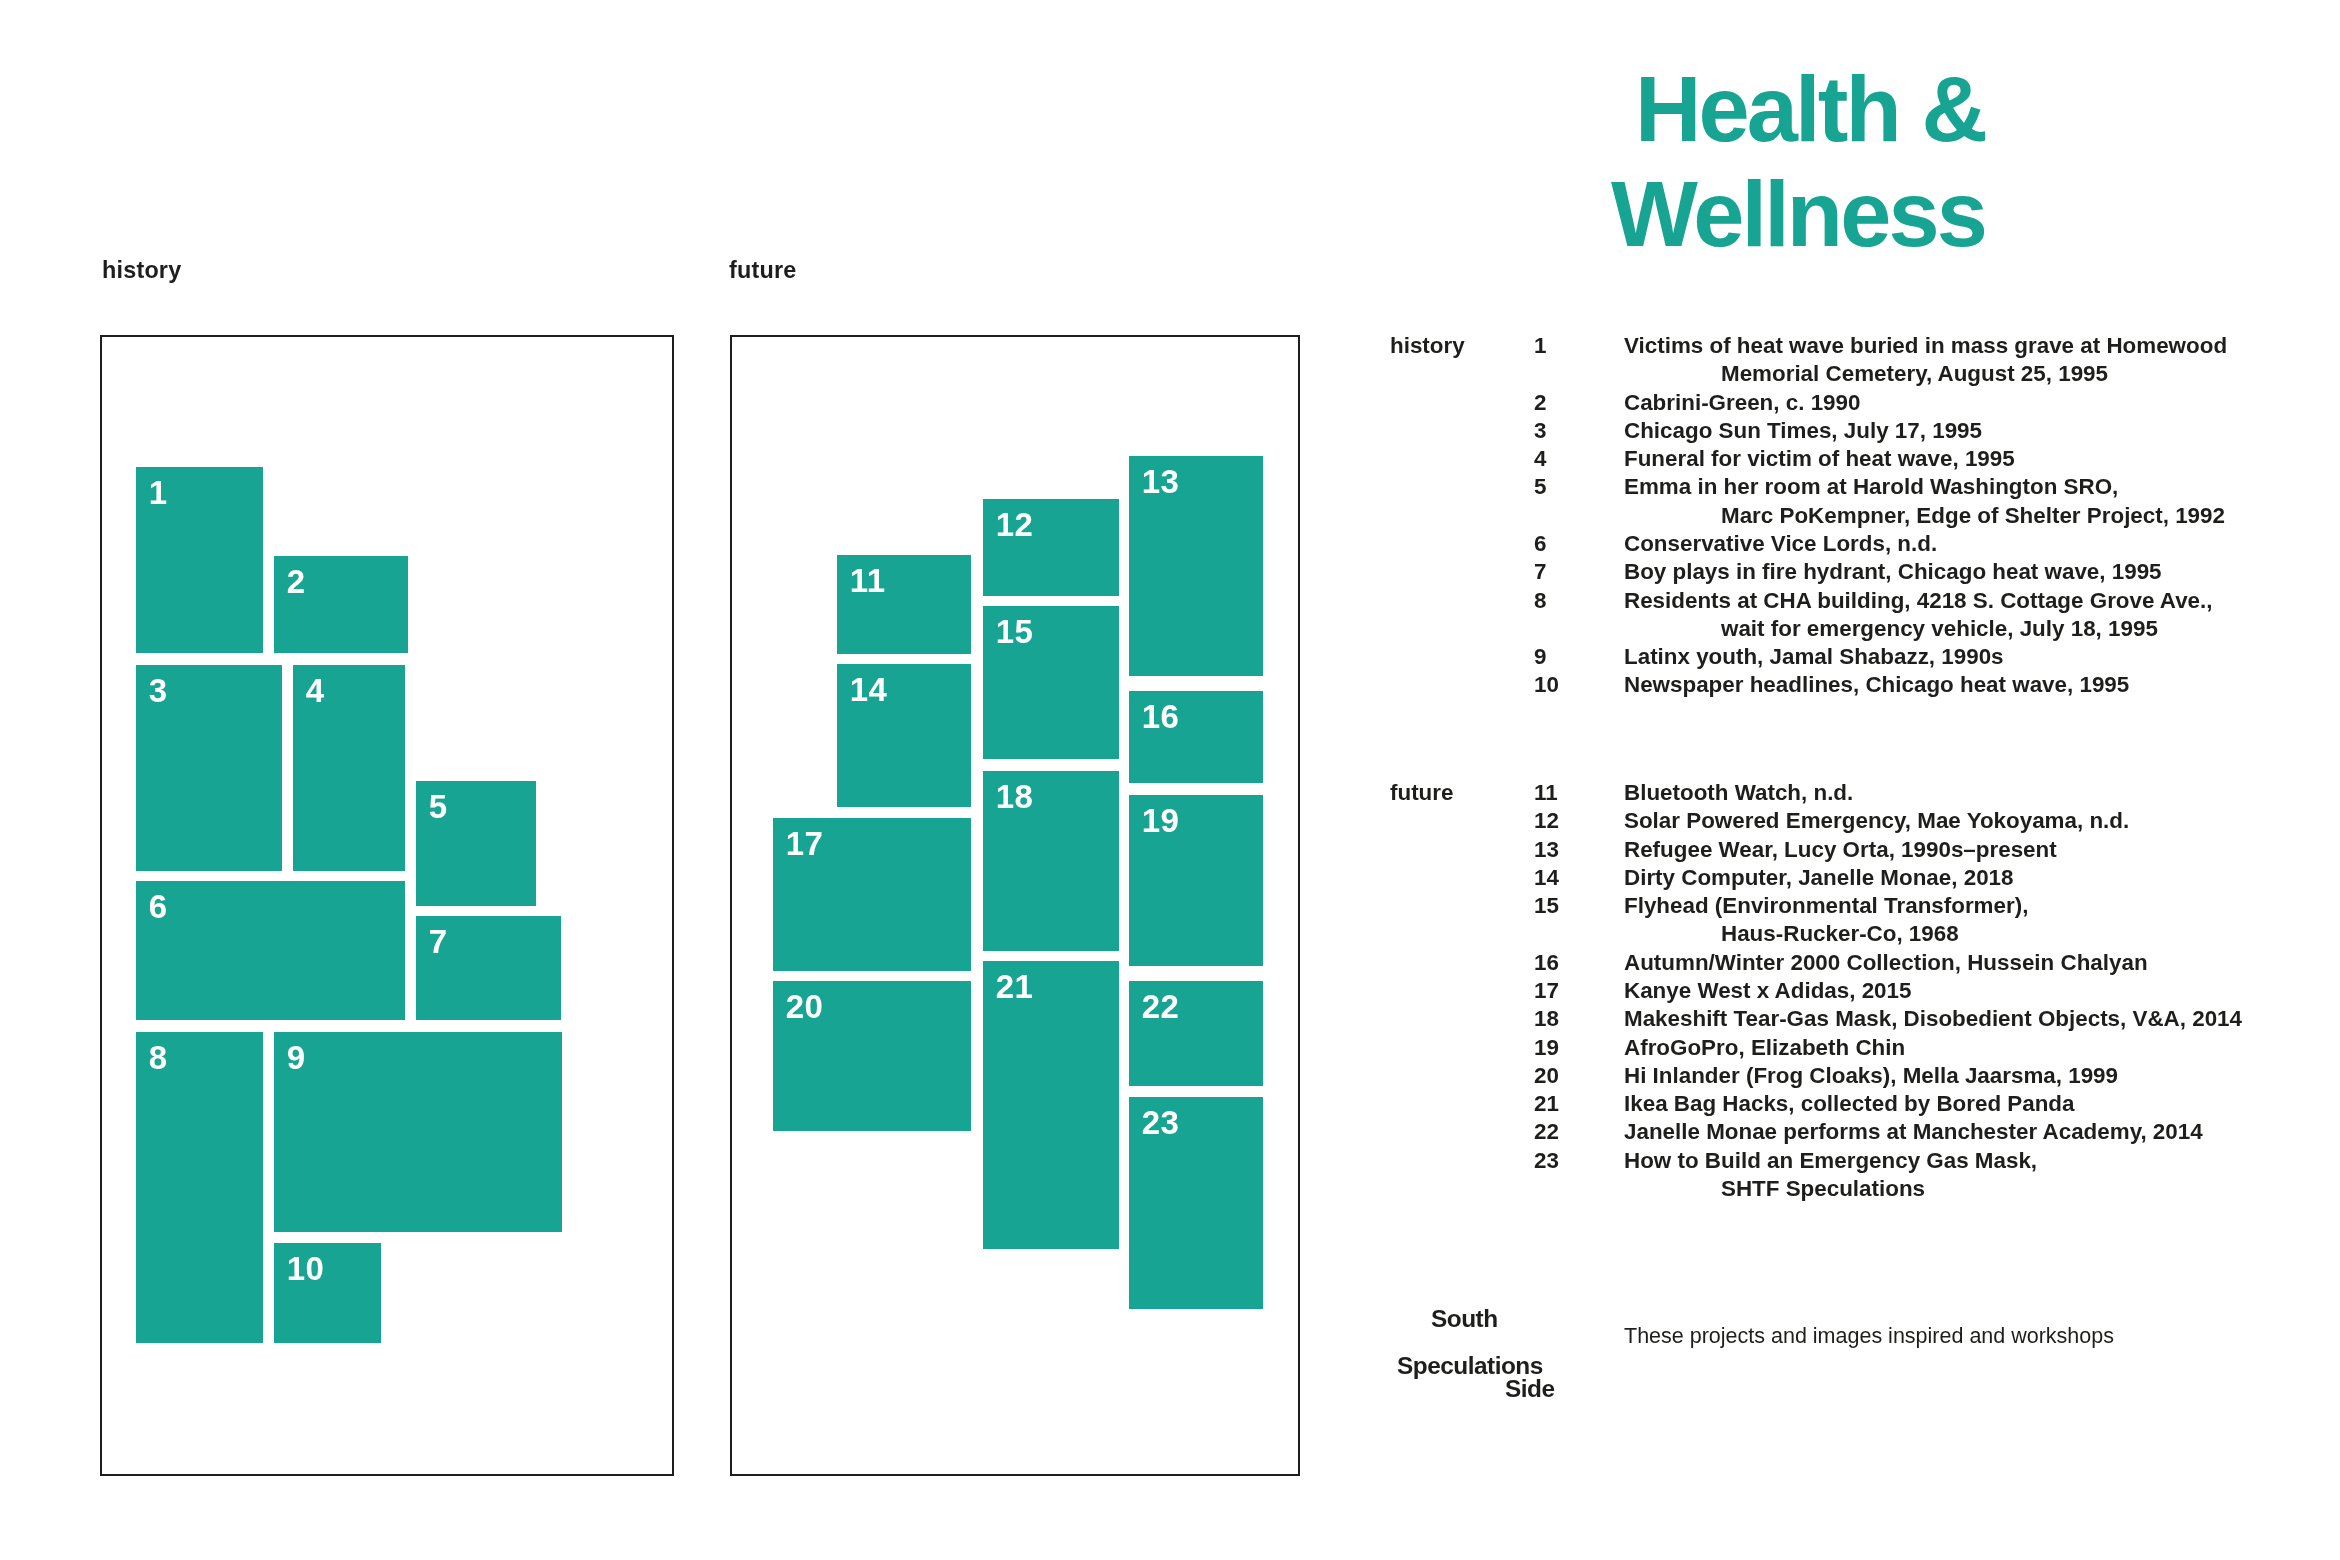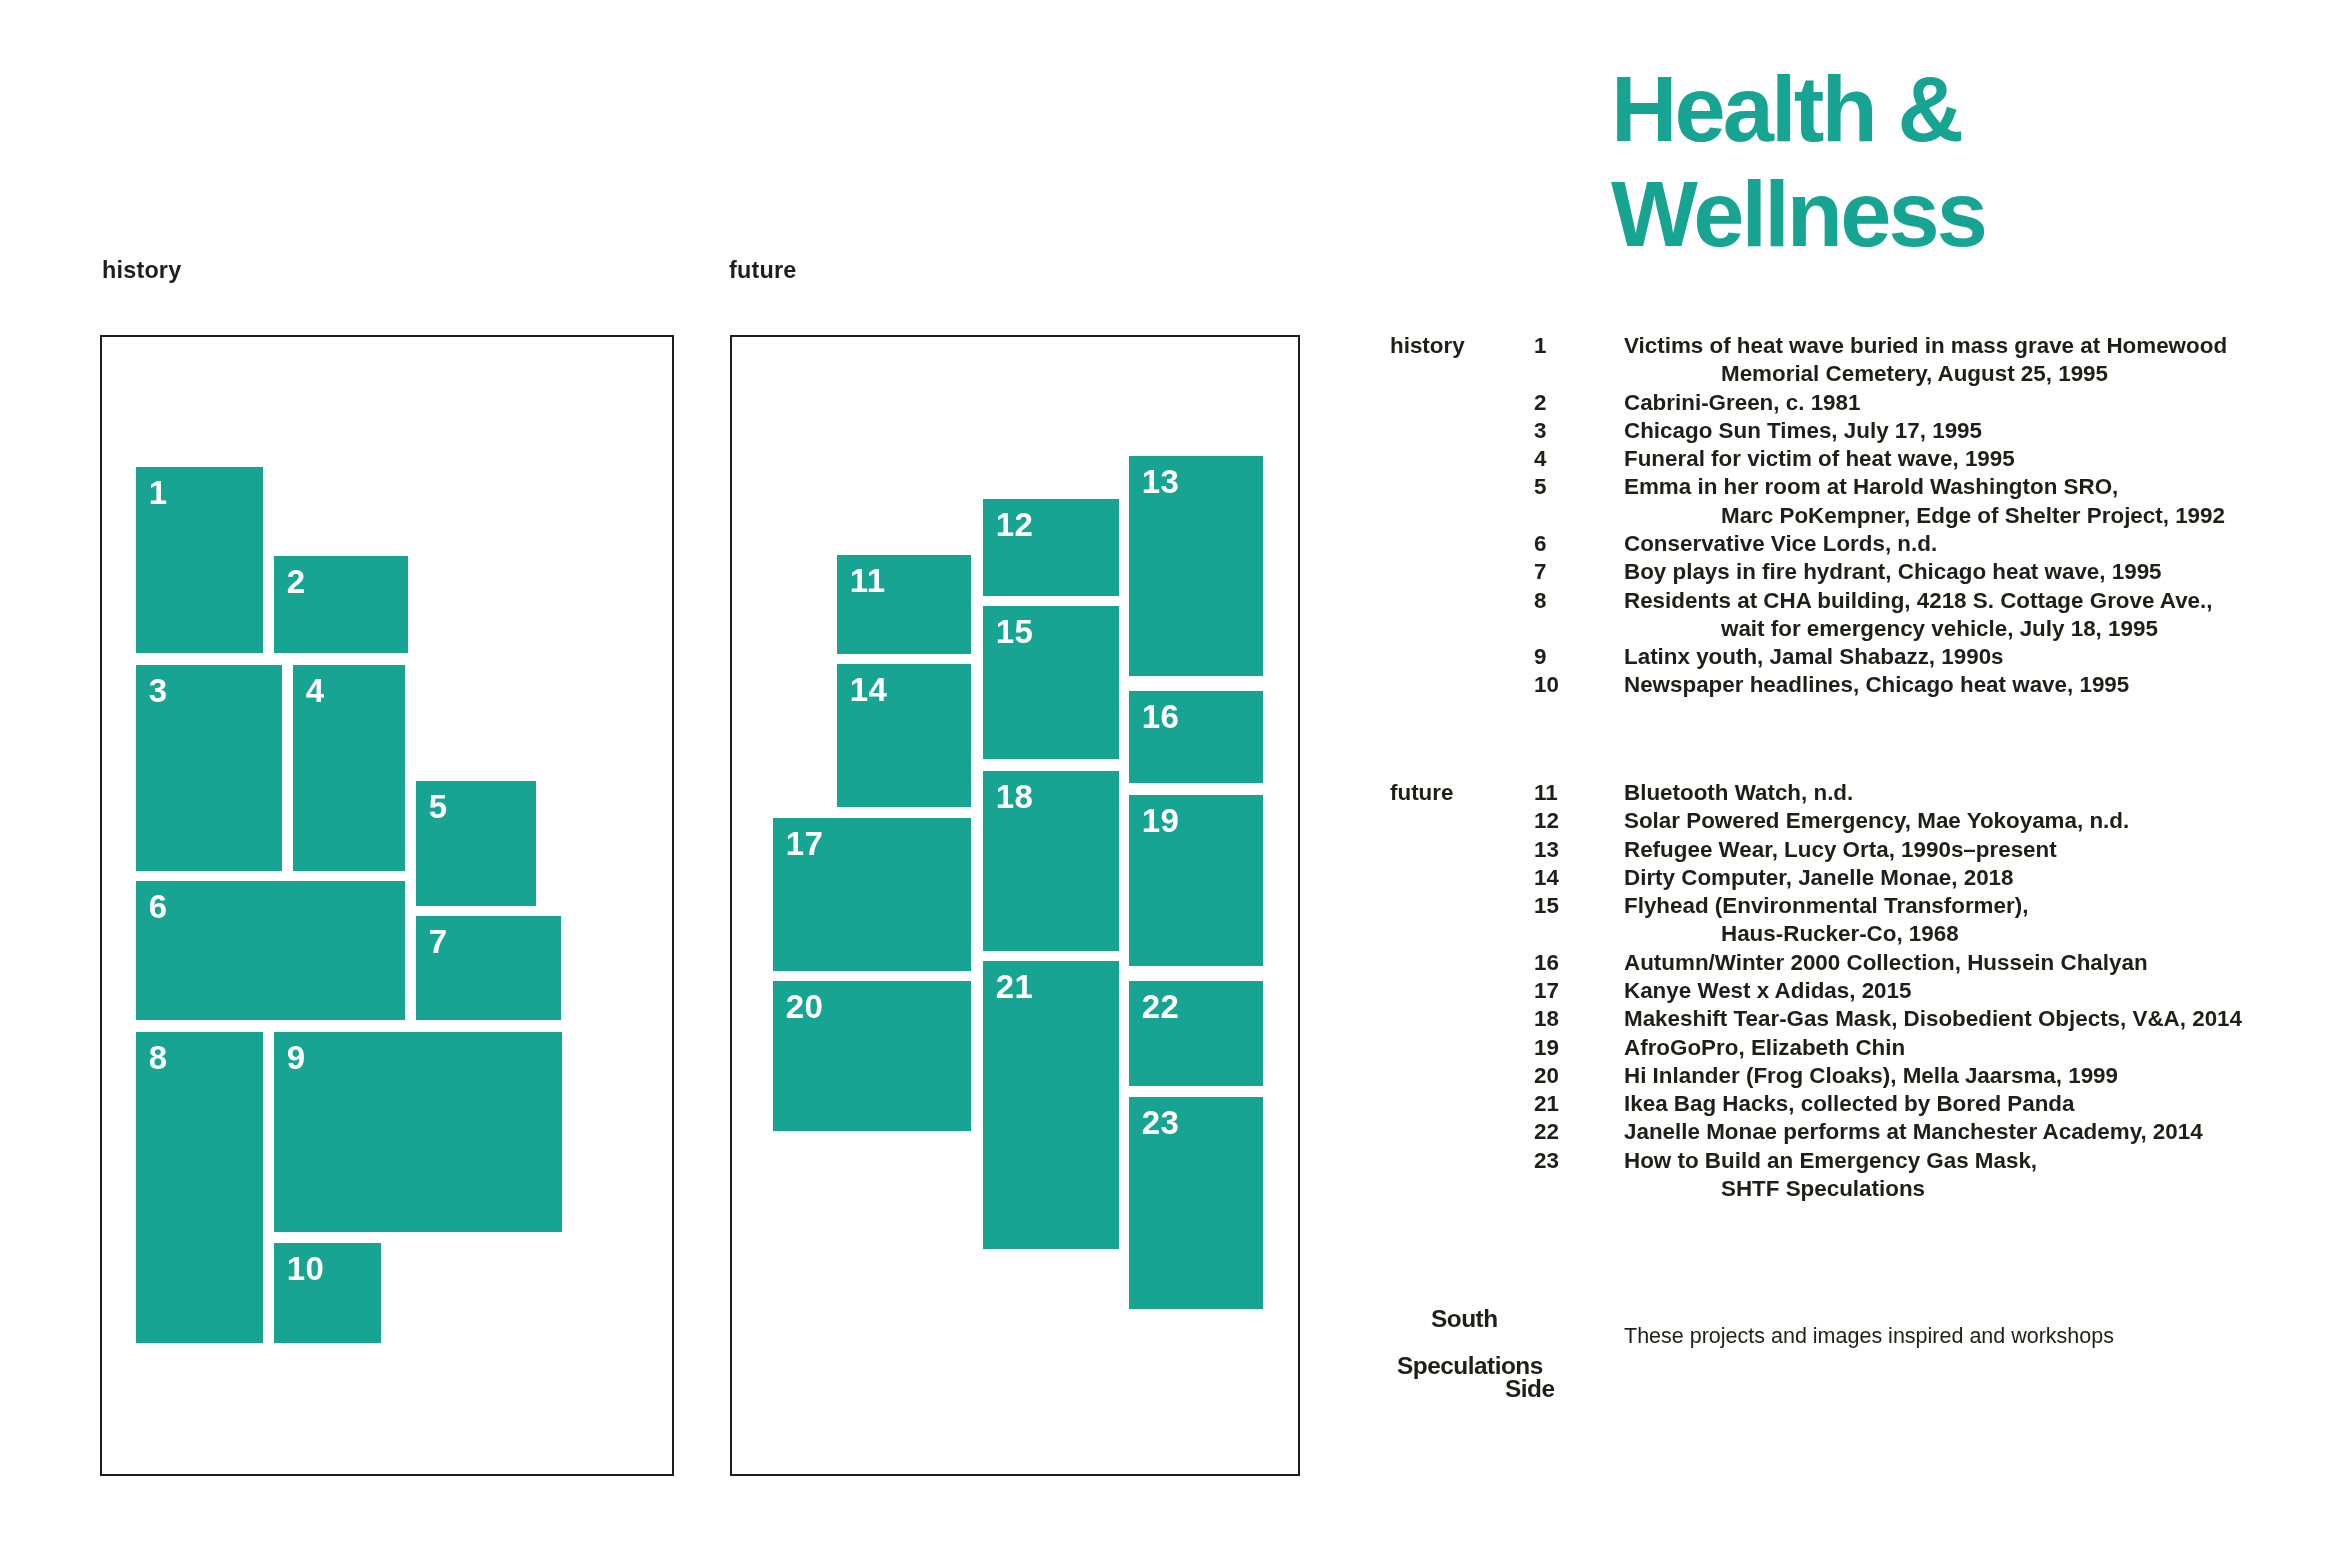--- a/index.html
+++ b/index.html
@@ -8,21 +8,21 @@
     width:2341px;height:1560px;
     background:#fff;
     overflow:hidden;
     font-family:"Liberation Sans","DejaVu Sans",sans-serif;
     color:var(--ink,#1e1e1c);
   }
   
   .title{
     position:absolute;left:1611px;top:57px;
     font-size:92px;font-weight:700;line-height:105px;
-    letter-spacing:-2.9px;color:var(--teal,#17a492);
+    letter-spacing:-2.9px;color:var(--teal,#17a492);text-align:right;
   }
   
   .grid-label{
     position:absolute;top:257px;
     font-size:23.4px;font-weight:700;letter-spacing:0.2px;
   }
   #history-grid-label{left:102px;}
   #future-grid-label{left:729px;}
   
   .grid-box{
@@ -156,21 +156,21 @@
     <span class="section-label">history</span>
   <div class="legend-line" style="top: 0px; left: 0px;">
         <span class="legend-num">1</span>
         <span class="legend-text">Victims of heat wave buried in mass grave at Homewood</span>
       </div>
       <div class="legend-line" style="top: 28px; left: 0px;">
         <span class="legend-text cont">Memorial Cemetery, August 25, 1995</span>
       </div>
       <div class="legend-line" style="top: 57px; left: 0px;">
         <span class="legend-num">2</span>
-        <span class="legend-text">Cabrini-Green, c. 1981</span>
+        <span class="legend-text">Cabrini-Green, c. 1990</span>
       </div>
       <div class="legend-line" style="top: 85px; left: 0px;">
         <span class="legend-num">3</span>
         <span class="legend-text">Chicago Sun Times, July 17, 1995</span>
       </div>
       <div class="legend-line" style="top: 113px; left: 0px;">
         <span class="legend-num">4</span>
         <span class="legend-text">Funeral for victim of heat wave, 1995</span>
       </div>
       <div class="legend-line" style="top: 141px; left: 0px;">

